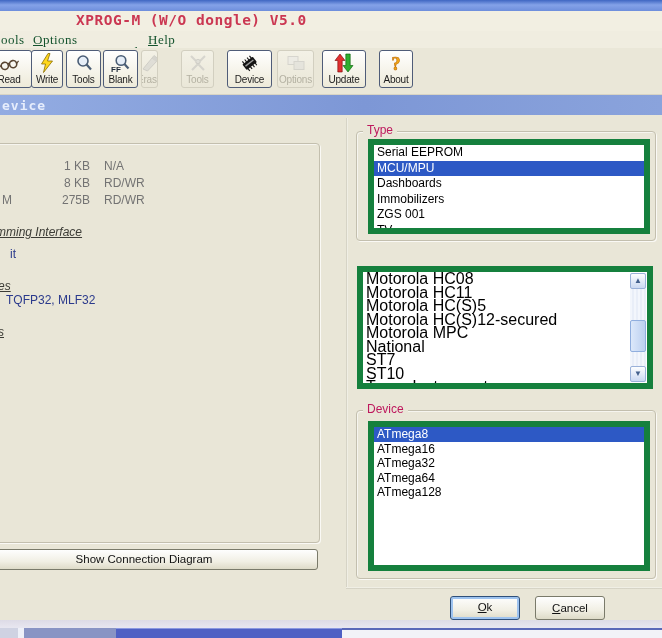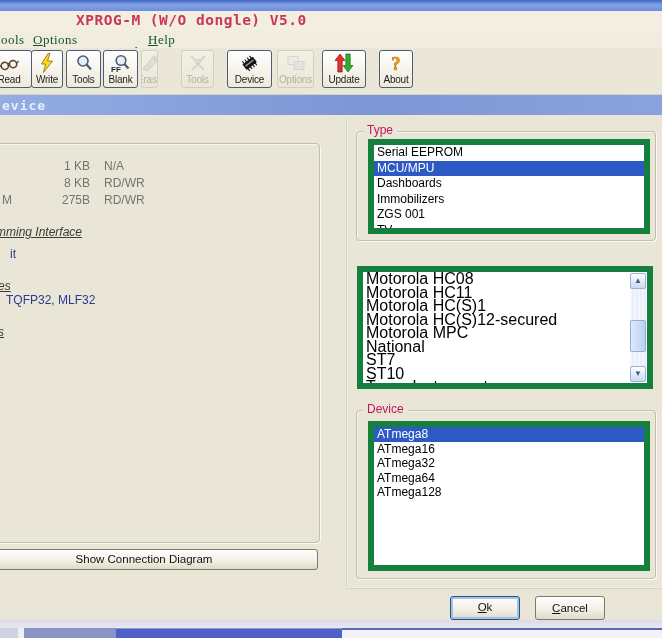--- a/index.html
+++ b/index.html
@@ -242,21 +242,21 @@
         <div class="li">Dashboards</div>
         <div class="li">Immobilizers</div>
         <div class="li">ZGS 001</div>
         <div class="li">TV</div>
       </div>
 
     <div class="listbox lb-mfr" style="left:357px;top:151px;width:296px;height:123px;">
       <div style="margin-right:17px;">
           <div class="li">Motorola HC08</div>
           <div class="li">Motorola HC11</div>
-          <div class="li">Motorola HC(S)1</div>
+          <div class="li">Motorola HC(S)5</div>
           <div class="li">Motorola HC(S)12-secured</div>
           <div class="li">Motorola MPC</div>
           <div class="li">National</div>
           <div class="li">ST7</div>
           <div class="li">ST10</div>
           <div class="li">Texas Instruments</div>
         </div>
       <div class="sb">
         <div class="sb-btn sb-up">▲</div>
         <div class="sb-thumb" style="top:47px;height:32px;"></div>

